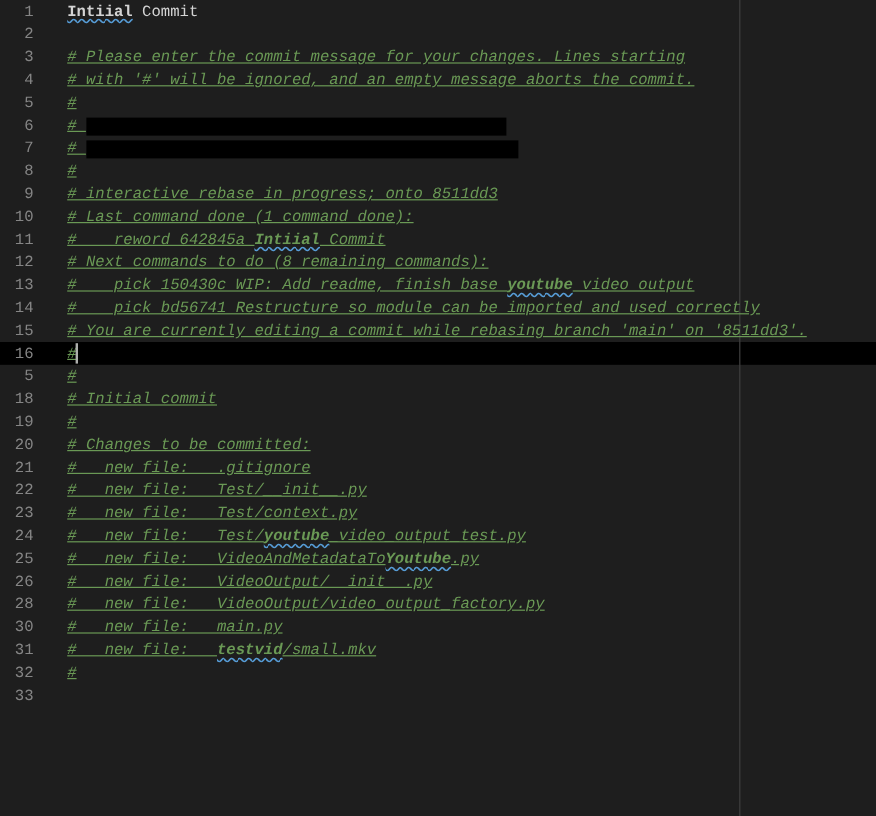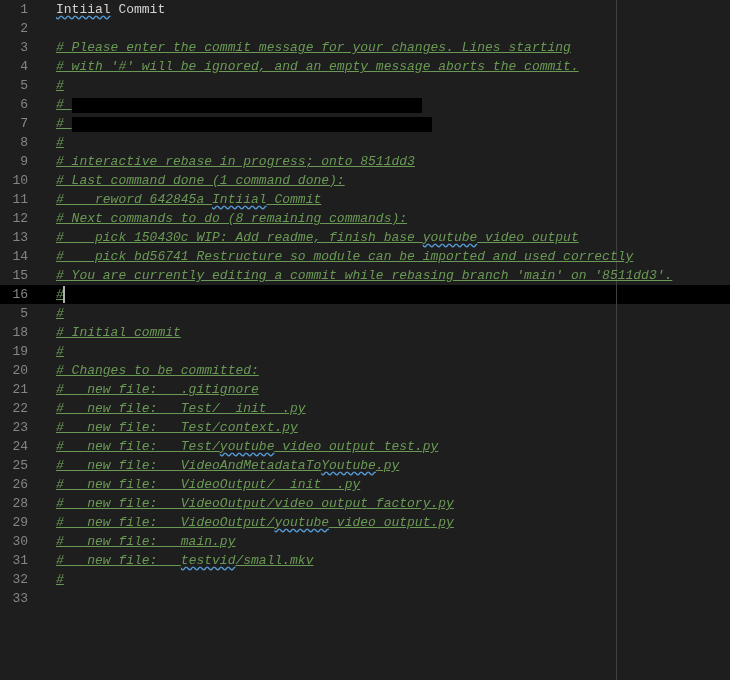--- a/index.html
+++ b/index.html
@@ -41,20 +41,21 @@
     flex:1;
     position:relative;
     z-index:2;
   }
   .comment { color:#6a9955; font-style:italic;text-decoration:underline; }
   .fg { color:#d4d4d4; }
   .typo {
     text-decoration: underline wavy #569cd6;
     text-decoration-skip-ink:none;
     text-underline-offset:2px;
+    font-weight:bold;
   }
   .redaction {
     display:inline-block;
     background:#000;
     height:15px;
     vertical-align:middle;
     margin-top:1px;
   }
   .cursor {
     display:inline-block;
@@ -172,24 +173,20 @@
       </div>
       <div class="line">
         <div class="lineno">26</div>
         <div class="content"><span class="comment">#   new file:   VideoOutput/__init__.py</span></div>
       </div>
       <div class="line">
         <div class="lineno">28</div>
         <div class="content"><span class="comment">#   new file:   VideoOutput/video_output_factory.py</span></div>
       </div>
       <div class="line">
-        <div class="lineno">29</div>
-        <div class="content"><span class="comment">#   new file:   VideoOutput/</span><span class="comment typo">youtube</span><span class="comment">_video_output.py</span></div>
-      </div>
-      <div class="line">
         <div class="lineno">30</div>
         <div class="content"><span class="comment">#   new file:   main.py</span></div>
       </div>
       <div class="line">
         <div class="lineno">31</div>
         <div class="content"><span class="comment">#   new file:   </span><span class="comment typo">testvid</span><span class="comment">/small.mkv</span></div>
       </div>
       <div class="line">
         <div class="lineno">32</div>
         <div class="content"><span class="comment">#</span></div>

